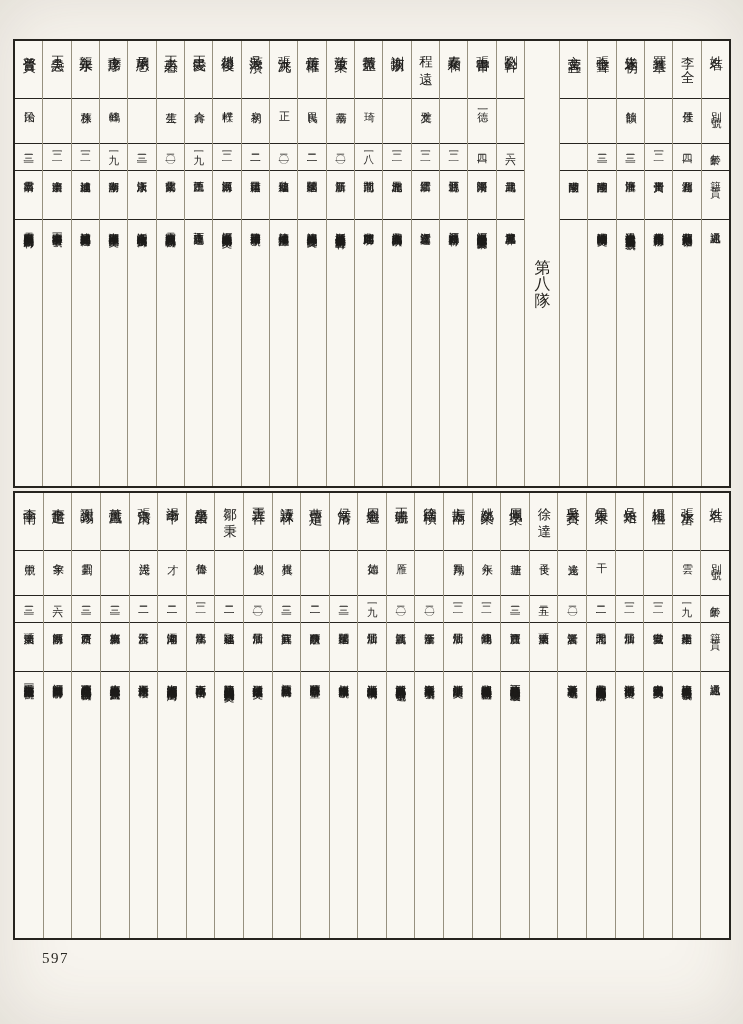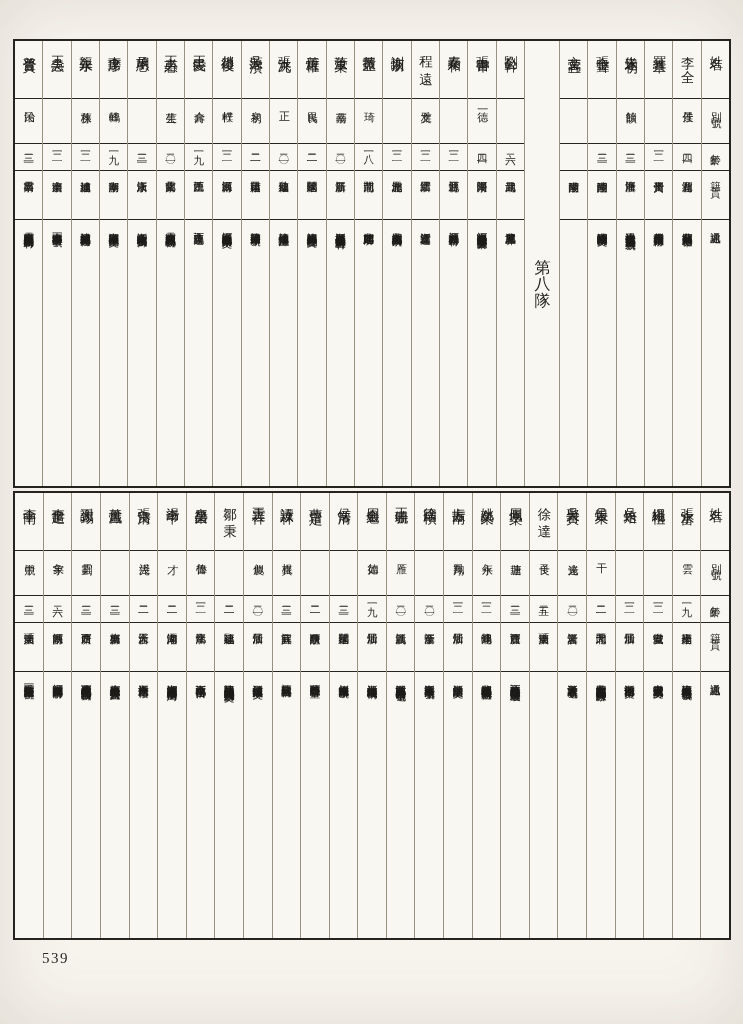--- a/index.html
+++ b/index.html
@@ -896,14 +896,14 @@
         </div>
         <div class="cell c-origin">
           <div class="vtext">廣東汕頭</div>
         </div>
         <div class="cell c-addr">
           <div class="vtext">香港郵政信箱第一五三一號轉</div>
         </div>
       </div>
     </div>
 
-  <div class="page-number">539</div>
+  <div class="page-number">597</div>
 </div>
 
 </body></html>

